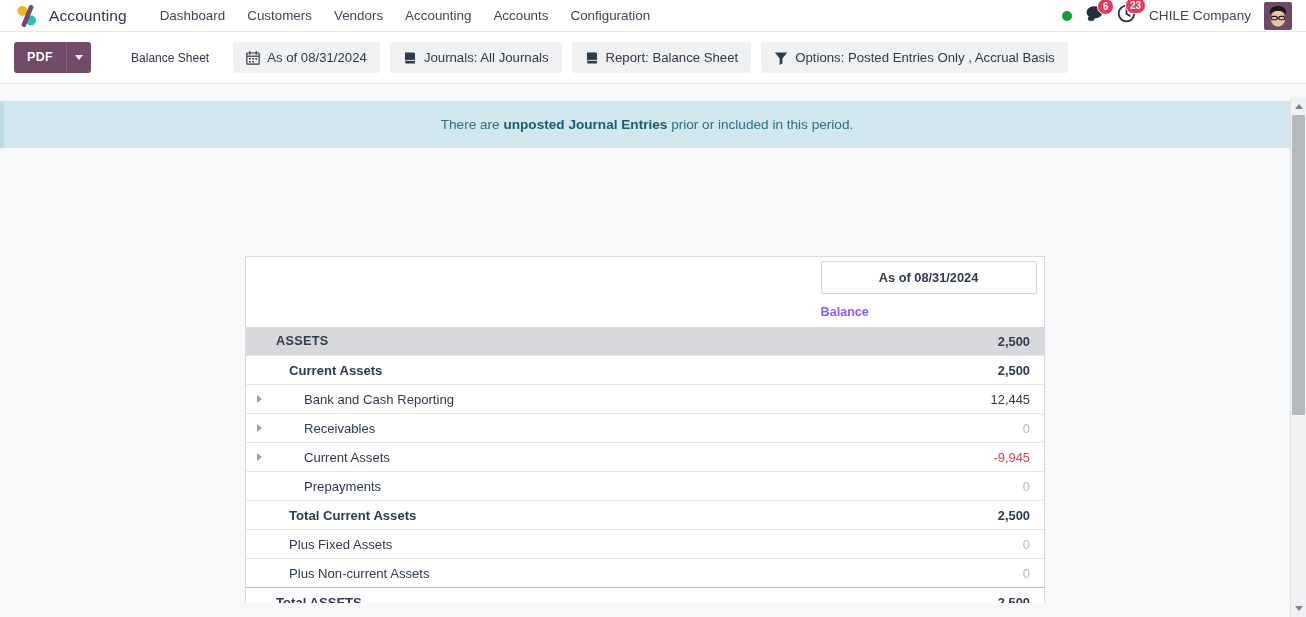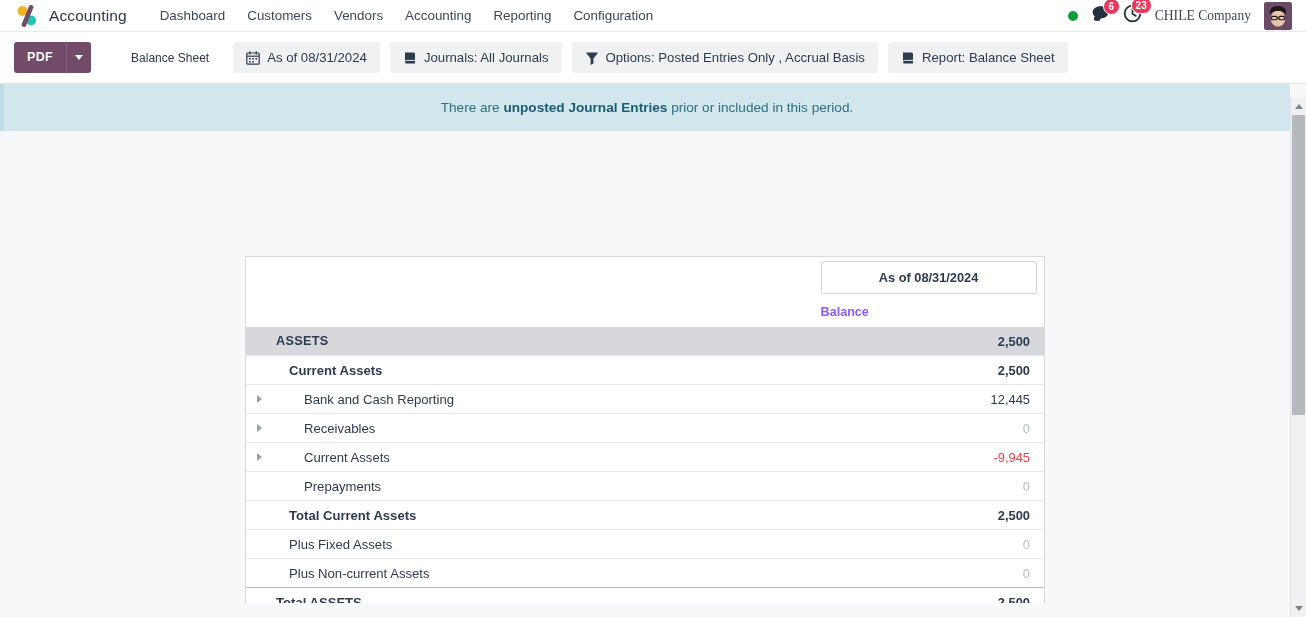--- a/index.html
+++ b/index.html
@@ -44,21 +44,21 @@
     position: absolute; top: -7px; right: -10px;
     background: #e9385e; color: #fff;
     font-size: 10px; line-height: 1;
     min-width: 17px; height: 17px;
     border-radius: 9px;
     display: flex; align-items: center; justify-content: center;
     padding: 0 4px; font-weight: 600;
     border: 1.5px solid #fff;
   }
   .company-name {
-    font-size: 13.6px; color: #3c4858; cursor: pointer; white-space: nowrap; font-family: Liberation Serif, serif;
+    font-size: 13.6px; color: #3c4858; cursor: pointer; white-space: nowrap;
   }
   .avatar {
     width: 28px; height: 28px; border-radius: 3px;
     background: #6b4a66; overflow: hidden; cursor: pointer; display: block;
   }
 
   
   .control-panel {
     height: 52px; width: 1306px; background: #fff;
     display: flex; align-items: center; padding: 0 14px;
@@ -99,20 +99,21 @@
   
   .content-area {
     width: 1306px; height: 519px; position: relative; overflow: hidden;
     background: #f7f8fa;
   }
   .alert-banner {
     width: 1290px; background: #d1e7ed;
     padding: 16px 10px; text-align: center;
     font-size: 13.6px; color: #2e6e80;
     border-left: 4px solid #bcdde6;
+    margin-top: 17px;
   }
   .alert-banner b { font-weight: 700; color: #1a5c70; cursor: pointer; }
 
   .report-card {
     position: absolute; left: 245px; top: 172px;
     width: 800px; min-height: 347px;
     background: #ffffff;
     border-left: 1px solid #d7dade;
     border-right: 1px solid #d7dade;
     border-top: 1px solid #d7dade;
@@ -212,21 +213,21 @@
       </svg>
     </span>
     <span class="brand-name">Accounting</span>
   </div>
 
   <nav class="menu">
     <span class="menu-item">Dashboard</span>
     <span class="menu-item">Customers</span>
     <span class="menu-item">Vendors</span>
     <span class="menu-item">Accounting</span>
-    <span class="menu-item">Reporting</span>
+    <span class="menu-item">Accounts</span>
     <span class="menu-item">Configuration</span>
   </nav>
 
   <div class="nav-right">
     <span class="presence-dot"></span>
 
     <span class="nav-icon-wrap">
       <span>
         <svg width="19" height="17" viewBox="0 0 19 17">
           <path d="M9.5 1.2C5.1 1.2 1.6 3.9 1.6 7.2c0 1.9 1.2 3.6 3 4.7l-.7 2.7 3-1.5c.8.2 1.7.3 2.6.3 4.4 0 7.9-2.7 7.9-6.2S13.9 1.2 9.5 1.2z" fill="#25303f"></path>
@@ -296,34 +297,34 @@
           <path d="M2 1.4h8.4c.9 0 1.6.7 1.6 1.6v9.6H3.6c-.9 0-1.6-.7-1.6-1.6V1.4z" fill="#2d3b4e"></path>
           <path d="M2 11c0-.9.7-1.6 1.6-1.6H12" fill="none" stroke="#fff" stroke-width="0.9"></path>
         </svg>
       </span>
       <span>Journals: All Journals</span>
     </button>
 
     <button class="filter-btn">
       <span class="fi">
         <svg width="14" height="14" viewBox="0 0 14 14">
-          <path d="M0.8 1.6h12.4L8.4 7.6v5l-2.8 1.4v-6.4z" fill="#2d3b4e"></path>
-        </svg>
-      </span>
-      <span>Options: Posted Entries Only , Accrual Basis</span>
+          <path d="M2 1.4h8.4c.9 0 1.6.7 1.6 1.6v9.6H3.6c-.9 0-1.6-.7-1.6-1.6V1.4z" fill="#2d3b4e"></path>
+          <path d="M2 11c0-.9.7-1.6 1.6-1.6H12" fill="none" stroke="#fff" stroke-width="0.9"></path>
+        </svg>
+      </span>
+      <span>Report: Balance Sheet</span>
     </button>
 
     <button class="filter-btn">
       <span class="fi">
         <svg width="14" height="14" viewBox="0 0 14 14">
-          <path d="M2 1.4h8.4c.9 0 1.6.7 1.6 1.6v9.6H3.6c-.9 0-1.6-.7-1.6-1.6V1.4z" fill="#2d3b4e"></path>
-          <path d="M2 11c0-.9.7-1.6 1.6-1.6H12" fill="none" stroke="#fff" stroke-width="0.9"></path>
-        </svg>
-      </span>
-      <span>Report: Balance Sheet</span>
+          <path d="M0.8 1.6h12.4L8.4 7.6v5l-2.8 1.4v-6.4z" fill="#2d3b4e"></path>
+        </svg>
+      </span>
+      <span>Options: Posted Entries Only , Accrual Basis</span>
     </button>
 
   </div>
 </div>
 
 <div class="content-area">
 
   <div class="alert-banner">
     <span>There are </span><b>unposted Journal Entries</b><span> prior or included in this period.</span>
   </div>

